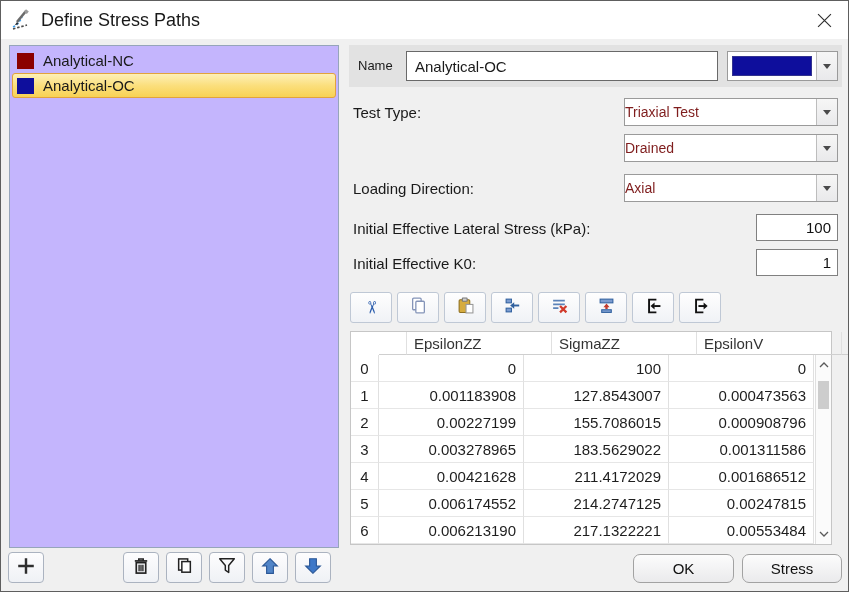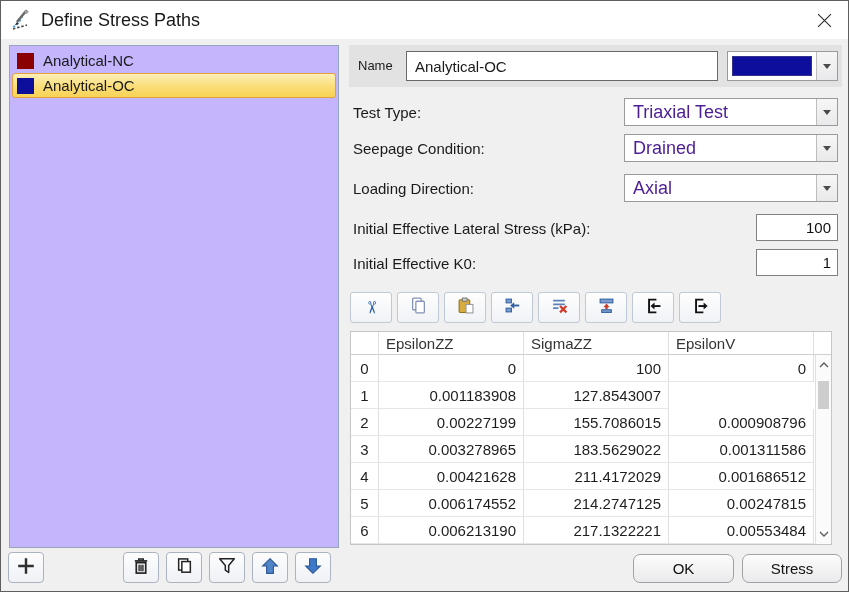--- a/index.html
+++ b/index.html
@@ -31,31 +31,31 @@
     font-family:"Liberation Sans",sans-serif;font-size:15px;padding:0 8px;color:#1a1a1a;}
   .color-combo{position:absolute;left:378px;top:6px;width:111px;height:30px;background:#fff;border:1px solid #9A9A9A;display:flex;}
   .color-swatch{flex:1;margin:4px;border:1px solid #33338F;}
   .combo-btn{width:21px;align-self:stretch;background:linear-gradient(180deg,#F6F6F6,#E9E9EB);
     border-left:1px solid #BDBDBD;display:flex;align-items:center;justify-content:center;}
   .tri{width:0;height:0;border-left:4px solid transparent;border-right:4px solid transparent;border-top:5px solid #4A4A4A;}
   
   .form-row{position:absolute;left:348px;width:493px;}
   .form-label{position:absolute;left:4px;top:50%;transform:translateY(-50%);font-size:15px;white-space:nowrap;}
   .combo{position:absolute;right:4px;top:0;height:100%;width:214px;background:#fff;border:1px solid #9A9A9A;display:flex;align-items:center;}
-  .combo-text{flex:1;padding-left:8px;font-size:18px;color:#4c1d95;}
+  .combo-text{flex:1;font-size:14px;color:#7f1d1d;}
   .num-input{position:absolute;right:4px;top:0;width:82px;height:100%;border:1px solid #808080;background:#fff;
     font-family:"Liberation Sans",sans-serif;font-size:15px;text-align:right;padding:0 6px;color:#111;}
   
   .toolbar{position:absolute;left:349px;top:291px;display:flex;gap:5px;}
   .tb-btn{width:42px;height:31px;border:1px solid #BFC8D5;border-radius:3px;
     background:linear-gradient(180deg,#FEFEFE,#F0F2F6);display:flex;align-items:center;justify-content:center;}
   .ic-scissors{color:#2B5DAD;font-size:17px;display:inline-block;transform:rotate(90deg);line-height:1;}
   
   .grid{position:absolute;left:349px;top:330px;width:482px;height:214px;background:#fff;border:1px solid #C6C6C6;}
-  .g-header{display:flex;height:23px;}
+  .g-header{display:flex;height:23px;padding-left:28px;}
   .g-header .g-cell{border-bottom:1px solid #CFCFCF;font-size:15px;color:#333;display:flex;align-items:center;padding-left:7px;}
   .g-cell{border-right:1px solid #E0E0E0;overflow:hidden;white-space:nowrap;}
   .c-num{width:28px;flex:0 0 28px;justify-content:center;padding:0!important;display:flex;align-items:center;}
   .c-val{width:145px;flex:0 0 145px;}
   .c-corner{flex:1;border-right:none;}
   .g-row{display:flex;height:27px;}
   .g-row .g-cell{border-bottom:1px solid #E6E6E6;font-size:15px;color:#1e1e1e;display:flex;align-items:center;}
   .g-row .c-val{justify-content:flex-end;padding-right:7px;}
   .vscroll{position:absolute;right:0;top:23px;bottom:0;width:16px;background:#FBFBFB;border-left:1px solid #E0E0E0;}
   .sb-arrow{position:absolute;left:0;width:15px;height:16px;display:flex;align-items:center;justify-content:center;}
@@ -153,21 +153,20 @@
   <div class="form-row" style="top:97px;height:28px;">
     <span class="form-label">Test Type:</span>
     <div class="combo">
       <span class="combo-text">Triaxial Test</span>
       <span class="combo-btn">
           <span class="tri"></span>
         </span>
     </div>
   </div>
   <div class="form-row" style="top:133px;height:28px;">
-    <span class="form-label">Seepage Condition:</span>
     <div class="combo">
       <span class="combo-text">Drained</span>
       <span class="combo-btn">
           <span class="tri"></span>
         </span>
     </div>
   </div>
   <div class="form-row" style="top:173px;height:28px;">
     <span class="form-label">Loading Direction:</span>
     <div class="combo">
@@ -251,20 +250,21 @@
     <div class="g-row">
         <div class="g-cell c-num">0</div>
         <div class="g-cell c-val">0</div>
         <div class="g-cell c-val">100</div>
         <div class="g-cell c-val">0</div>
       </div>
       <div class="g-row">
         <div class="g-cell c-num">1</div>
         <div class="g-cell c-val">0.001183908</div>
         <div class="g-cell c-val">127.8543007</div>
+        <div class="g-cell c-val">0.000473563</div>
       </div>
       <div class="g-row">
         <div class="g-cell c-num">2</div>
         <div class="g-cell c-val">0.00227199</div>
         <div class="g-cell c-val">155.7086015</div>
         <div class="g-cell c-val">0.000908796</div>
       </div>
       <div class="g-row">
         <div class="g-cell c-num">3</div>
         <div class="g-cell c-val">0.003278965</div>

